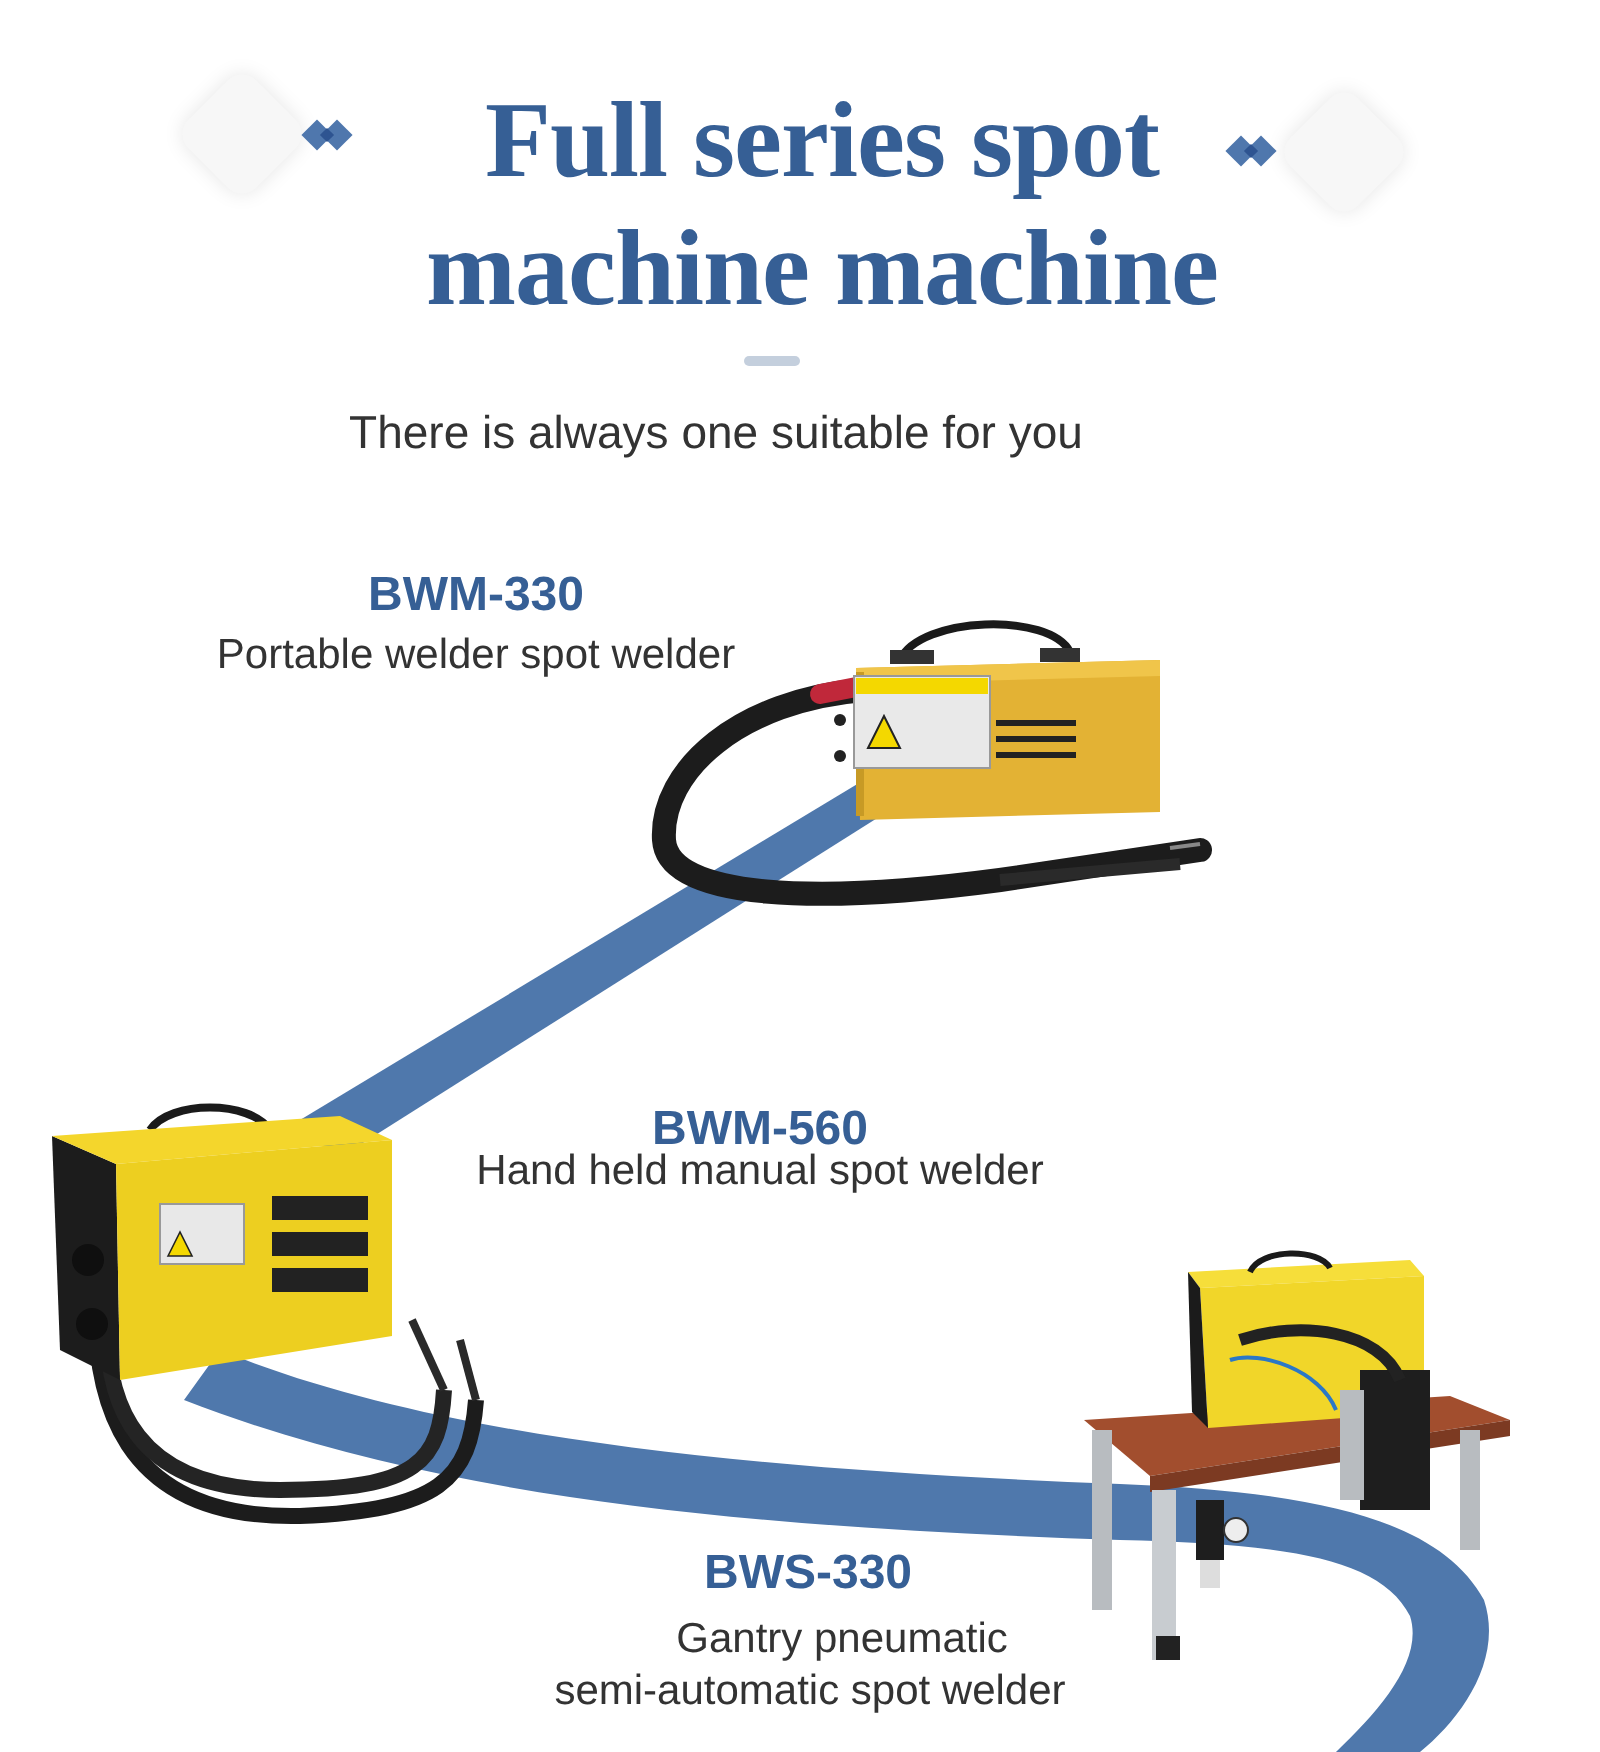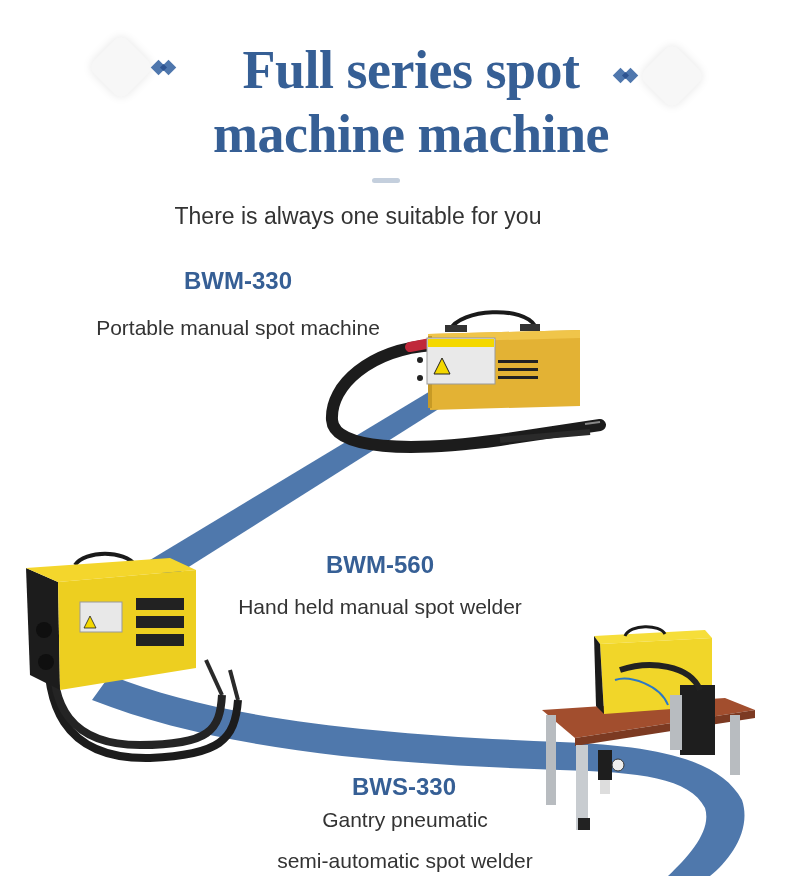--- a/index.html
+++ b/index.html
@@ -34,22 +34,22 @@
 <div class="abs deco-dia" style="left:615px;top:70px;"></div>
 <div class="abs deco-dia" style="left:625px;top:70px;"></div>
 <div class="abs deco-dia dark" style="left:623px;top:73px;"></div>
 <div class="abs deco-ghost" style="left:648px;top:52px;"></div>
 
 <div class="abs title t1">Full series spot</div>
 <div class="abs title t2">machine machine</div>
 <div class="abs divider"></div>
 <div class="abs subtitle">There is always one suitable for you</div>
 
-<div class="abs model" style="left:130px;top:267px;width:216px;">BWM-330</div>
-<div class="abs desc" style="left:70px;top:315px;width:336px;">Portable manual spot machine</div>
+<div class="abs model" style="left:130px;top:284px;width:216px;">BWM-330</div>
+<div class="abs desc" style="left:70px;top:315px;width:336px;">Portable welder spot welder</div>
 
 <svg class="product" style="left:310px;top:300px;" width="300" height="160">
 
   <path d="M122,45 C60,50 20,85 22,120 C24,150 100,152 190,140 L290,125" stroke="#1c1c1c" stroke-width="12" fill="none" stroke-linecap="round"></path>
   <path d="M190,140 L280,132" stroke="#2a2a2a" stroke-width="6" fill="none"></path>
   <path d="M275,124 L290,122" stroke="#888" stroke-width="2"></path>
   <path d="M100,47 L126,42" stroke="#c0283a" stroke-width="10" stroke-linecap="round"></path>
 
   <path d="M140,30 C150,8 215,6 225,26" stroke="#1a1a1a" stroke-width="4" fill="none"></path>
   <rect x="135" y="25" width="22" height="7" fill="#333"></rect>
@@ -64,21 +64,21 @@
   <polygon points="124,74 132,58 140,74" fill="#f4d800" stroke="#222" stroke-width="1"></polygon>
 
   <rect x="188" y="60" width="40" height="3" fill="#222"></rect>
   <rect x="188" y="68" width="40" height="3" fill="#222"></rect>
   <rect x="188" y="76" width="40" height="3" fill="#222"></rect>
   <circle cx="110" cy="60" r="3" fill="#222"></circle>
   <circle cx="110" cy="78" r="3" fill="#222"></circle>
 </svg>
 
 <div class="abs model" style="left:272px;top:551px;width:216px;">BWM-560</div>
-<div class="abs desc" style="left:200px;top:594px;width:360px;">Hand held manual spot welder</div>
+<div class="abs desc" style="left:200px;top:573px;width:360px;">Hand held manual spot welder</div>
 
 <svg class="product" style="left:0px;top:540px;" width="260" height="230">
 
   <path d="M48,100 C45,160 60,220 150,218 C220,215 235,200 238,160" stroke="#1c1c1c" stroke-width="8" fill="none"></path>
   <path d="M54,110 C50,165 70,205 140,205 C210,205 220,190 222,155" stroke="#242424" stroke-width="8" fill="none"></path>
   <path d="M222,155 L206,120" stroke="#2a2a2a" stroke-width="4"></path>
   <path d="M238,160 L230,130" stroke="#2a2a2a" stroke-width="4"></path>
 
   <path d="M75,25 C85,10 125,10 135,25" stroke="#1a1a1a" stroke-width="4" fill="none"></path>
 
@@ -93,22 +93,22 @@
   <g fill="#222">
     <rect x="136" y="58" width="48" height="12"></rect>
     <rect x="136" y="76" width="48" height="12"></rect>
     <rect x="136" y="94" width="48" height="12"></rect>
   </g>
   <circle cx="44" cy="90" r="8" fill="#0f0f0f"></circle>
   <circle cx="46" cy="122" r="8" fill="#0f0f0f"></circle>
 </svg>
 
 <div class="abs model" style="left:296px;top:773px;width:216px;">BWS-330</div>
-<div class="abs desc" style="left:230px;top:807px;width:350px;text-align:center;">Gantry pneumatic</div>
-<div class="abs desc" style="left:230px;top:833px;width:350px;margin-top:15px;">semi-automatic spot welder</div>
+<div class="abs desc" style="left:246px;top:807px;width:350px;text-align:center;">Gantry pneumatic</div>
+<div class="abs desc" style="left:230px;top:833px;width:350px;">semi-automatic spot welder</div>
 
 <svg class="product" style="left:530px;top:610px;" width="270" height="266">
 
   <path d="M12,100 L195,88 L225,100 L45,128 Z" fill="#a24e2e"></path>
   <path d="M45,128 L225,100 L225,108 L45,136 Z" fill="#7c3a22"></path>
 
   <rect x="16" y="105" width="10" height="90" fill="#b8bcc0"></rect>
   <rect x="46" y="135" width="12" height="85" fill="#c8ccd0"></rect>
   <rect x="200" y="105" width="10" height="60" fill="#b8bcc0"></rect>
   <rect x="48" y="208" width="12" height="12" fill="#222"></rect>

